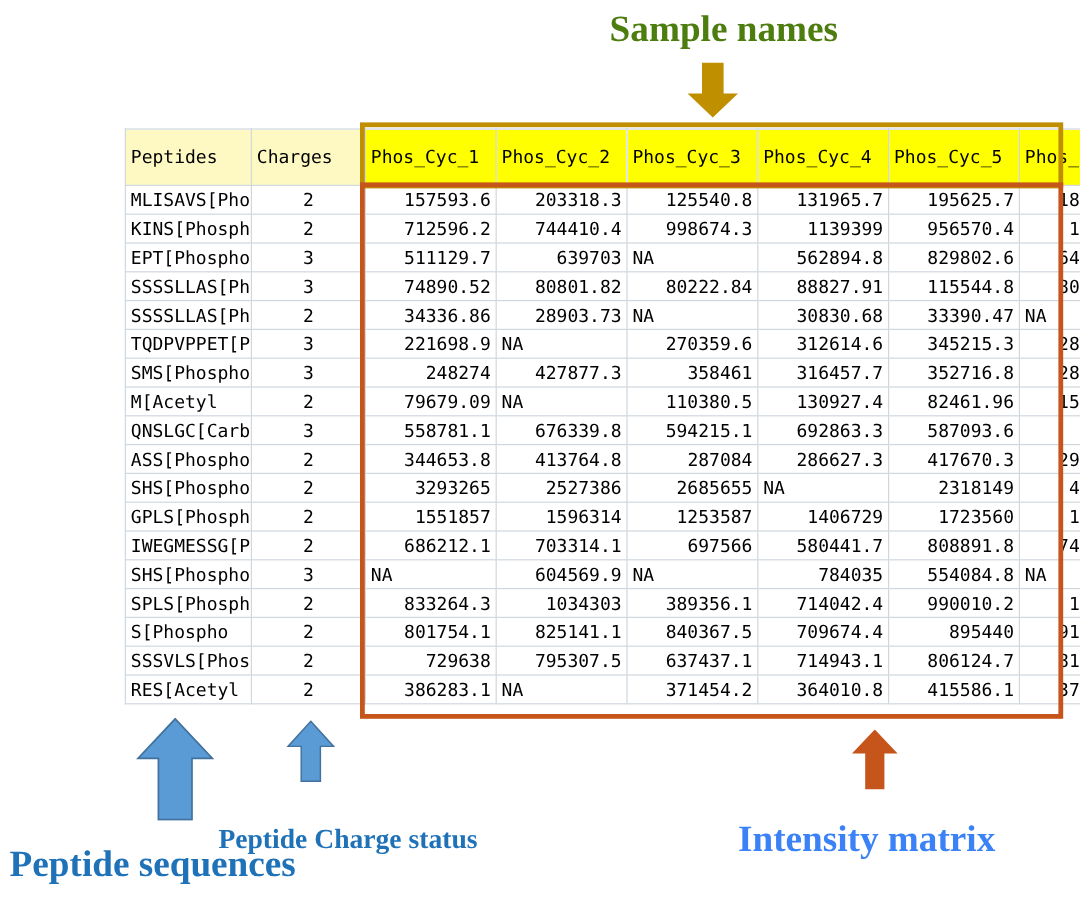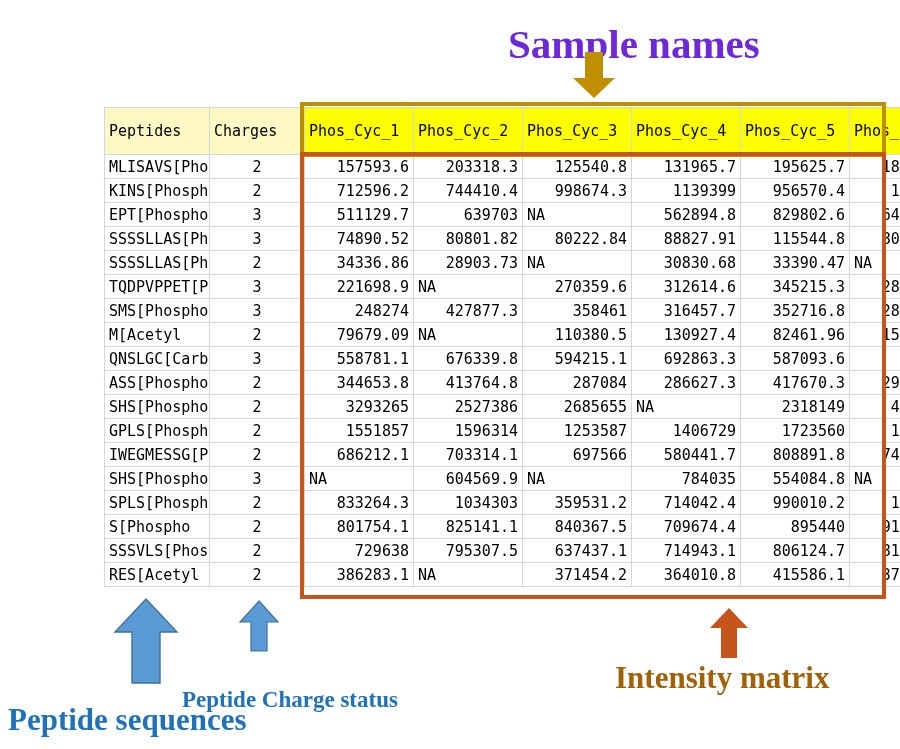--- a/index.html
+++ b/index.html
@@ -18,29 +18,29 @@
   
   .annot-label {
     position: absolute;
     font-family: "Liberation Serif", serif;
     font-weight: bold;
     white-space: nowrap;
     line-height: 1;
   }
   #sample-names-label {
     left: 508px;
-    top: 24px;
-    font-size: 41px;
-    color: #6d28d9;
+    top: 8px;
+    font-size: 31px;
+    color: #4d7c0f;
   }
   #intensity-matrix-label {
     left: 615px;
-    top: 662px;
+    top: 683px;
     font-size: 31px;
-    color: #a16207;
+    color: #3b82f6;
   }
   #peptide-charge-label {
     left: 182px;
     top: 688px;
     font-size: 23px;
     color: #1f72b8;
   }
   #peptide-sequences-label {
     left: 8px;
     top: 704px;
@@ -290,21 +290,21 @@
         <td class="cell-val col-val na">NA</td>
         <td class="cell-val col-val">784035</td>
         <td class="cell-val col-val">554084.8</td>
         <td class="cell-val col-val na">NA</td>
       </tr>
       <tr>
         <td class="cell-pep col-pep">SPLS[Phospho</td>
         <td class="cell-chg col-chg">2</td>
         <td class="cell-val col-val">833264.3</td>
         <td class="cell-val col-val">1034303</td>
-        <td class="cell-val col-val">359531.2</td>
+        <td class="cell-val col-val">389356.1</td>
         <td class="cell-val col-val">714042.4</td>
         <td class="cell-val col-val">990010.2</td>
         <td class="cell-val col-val">1039246</td>
       </tr>
       <tr>
         <td class="cell-pep col-pep">S[Phospho</td>
         <td class="cell-chg col-chg">2</td>
         <td class="cell-val col-val">801754.1</td>
         <td class="cell-val col-val">825141.1</td>
         <td class="cell-val col-val">840367.5</td>

